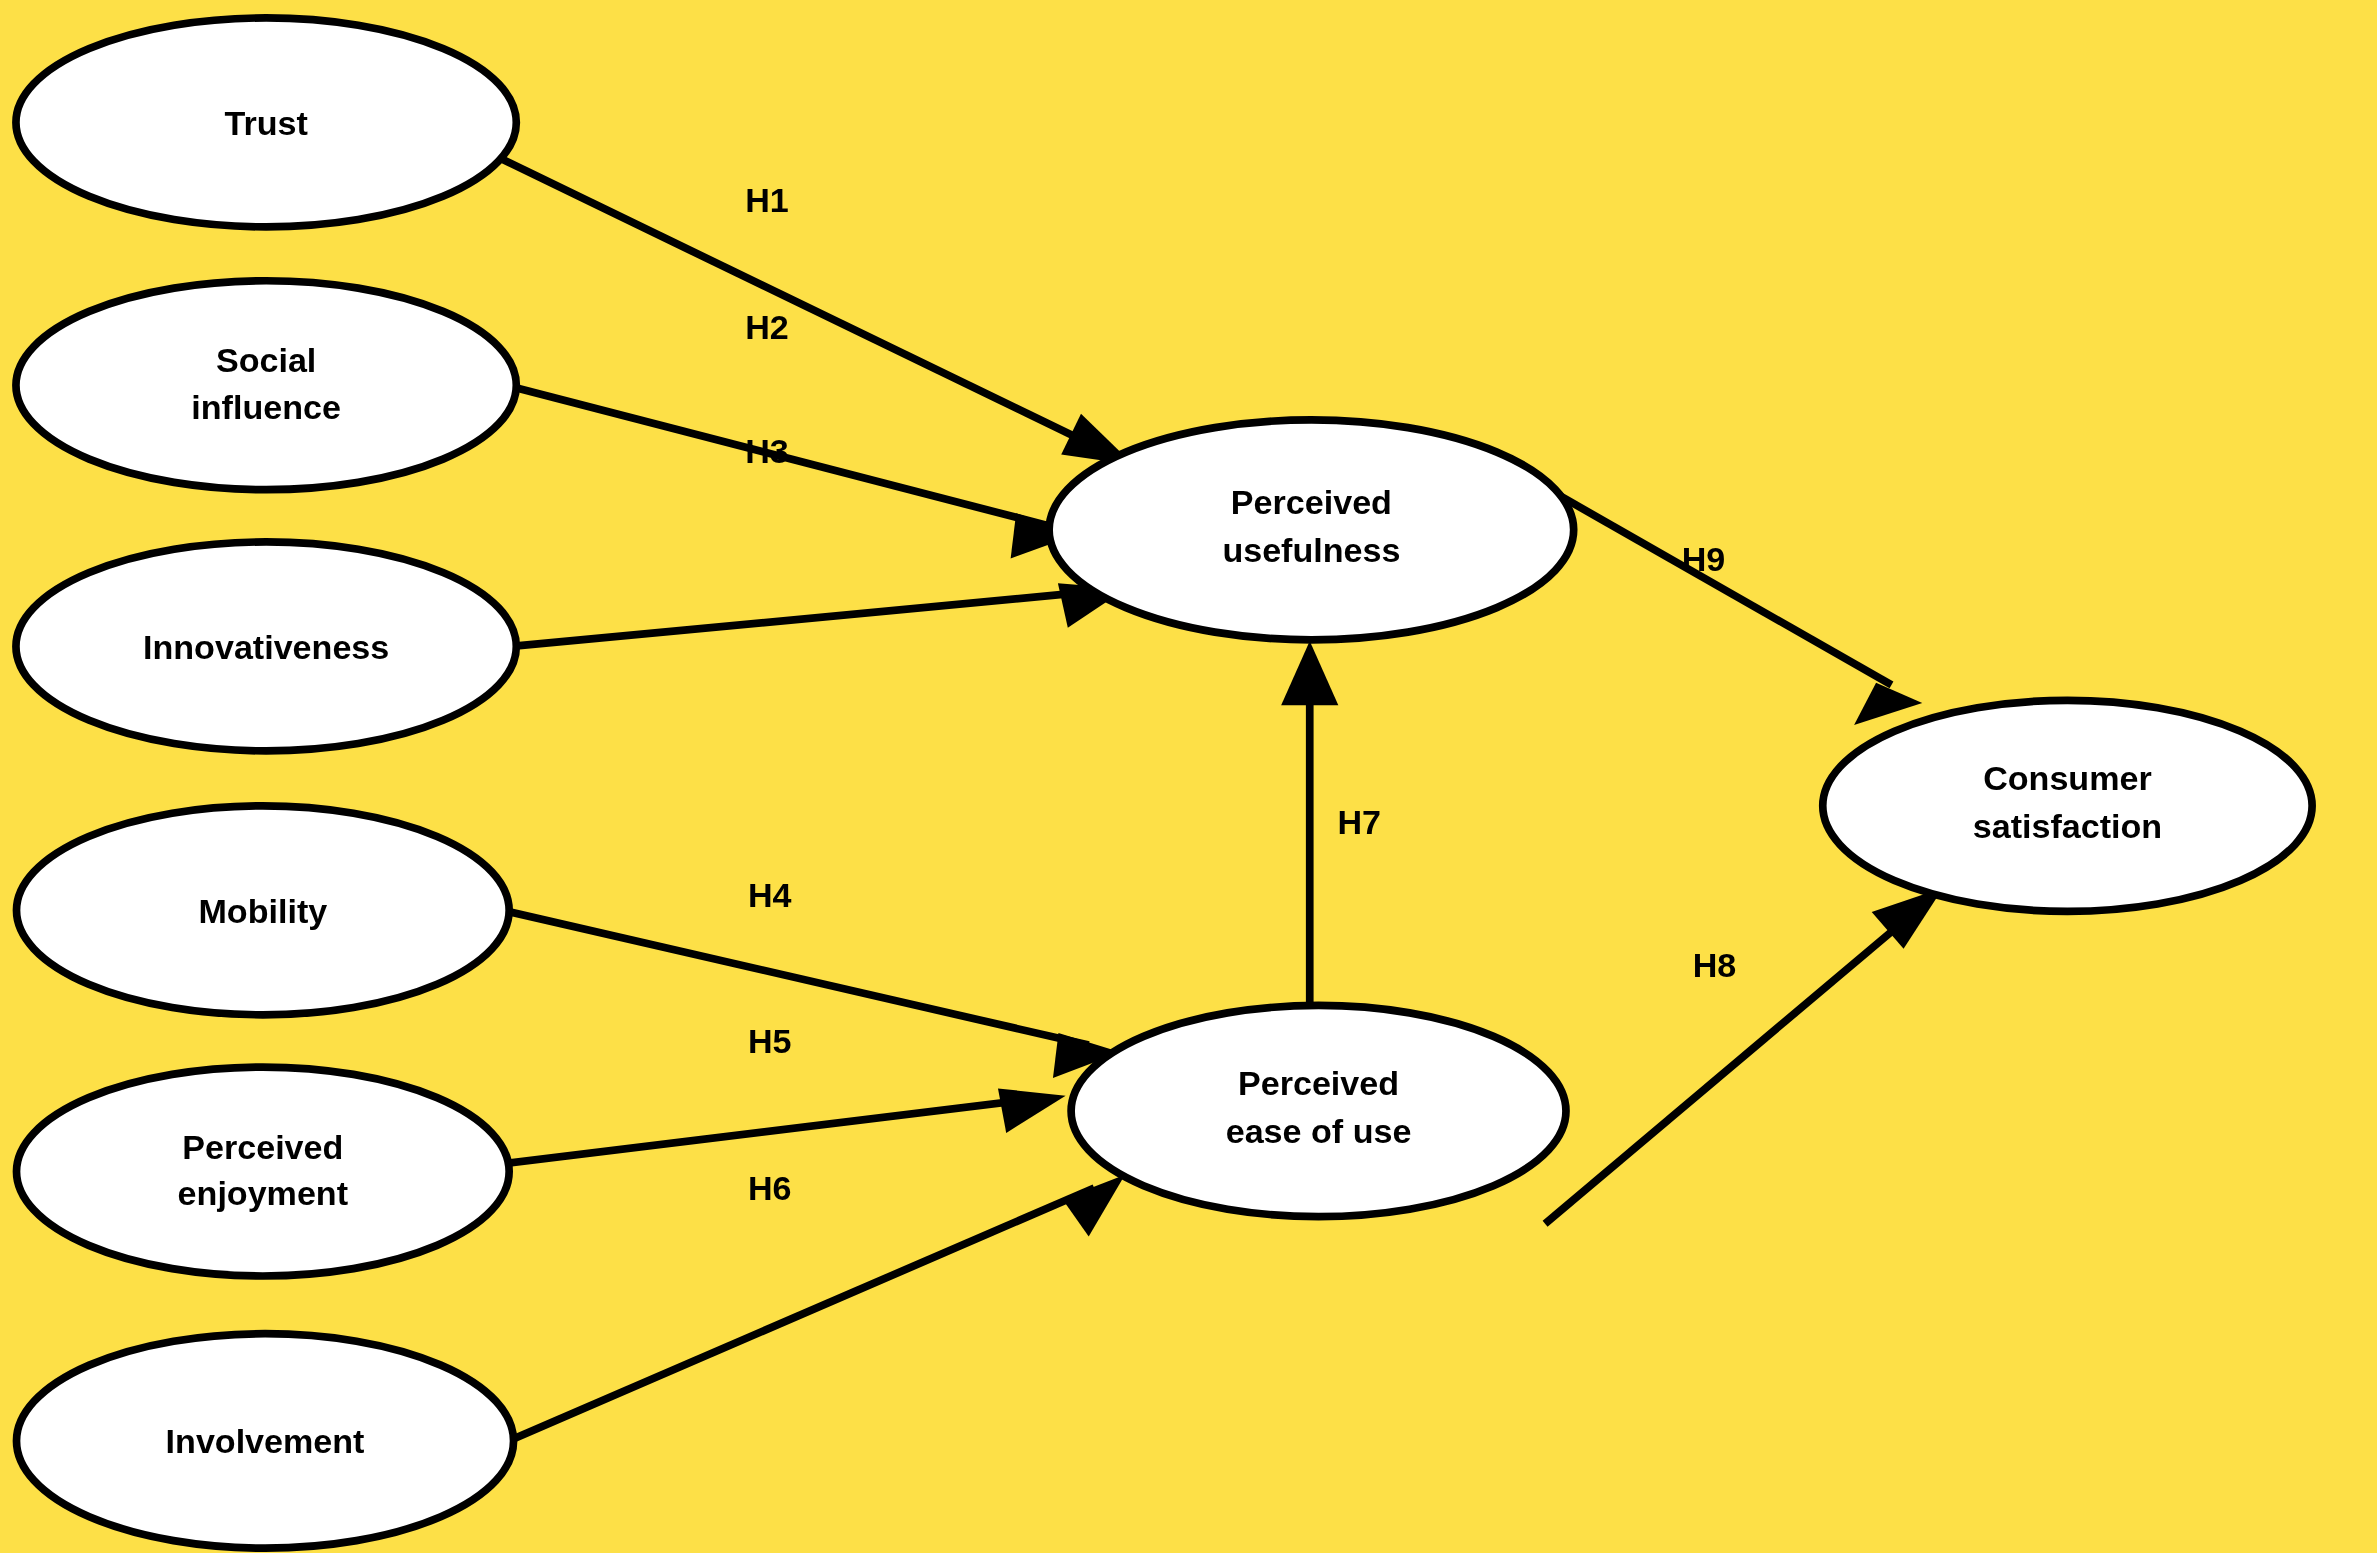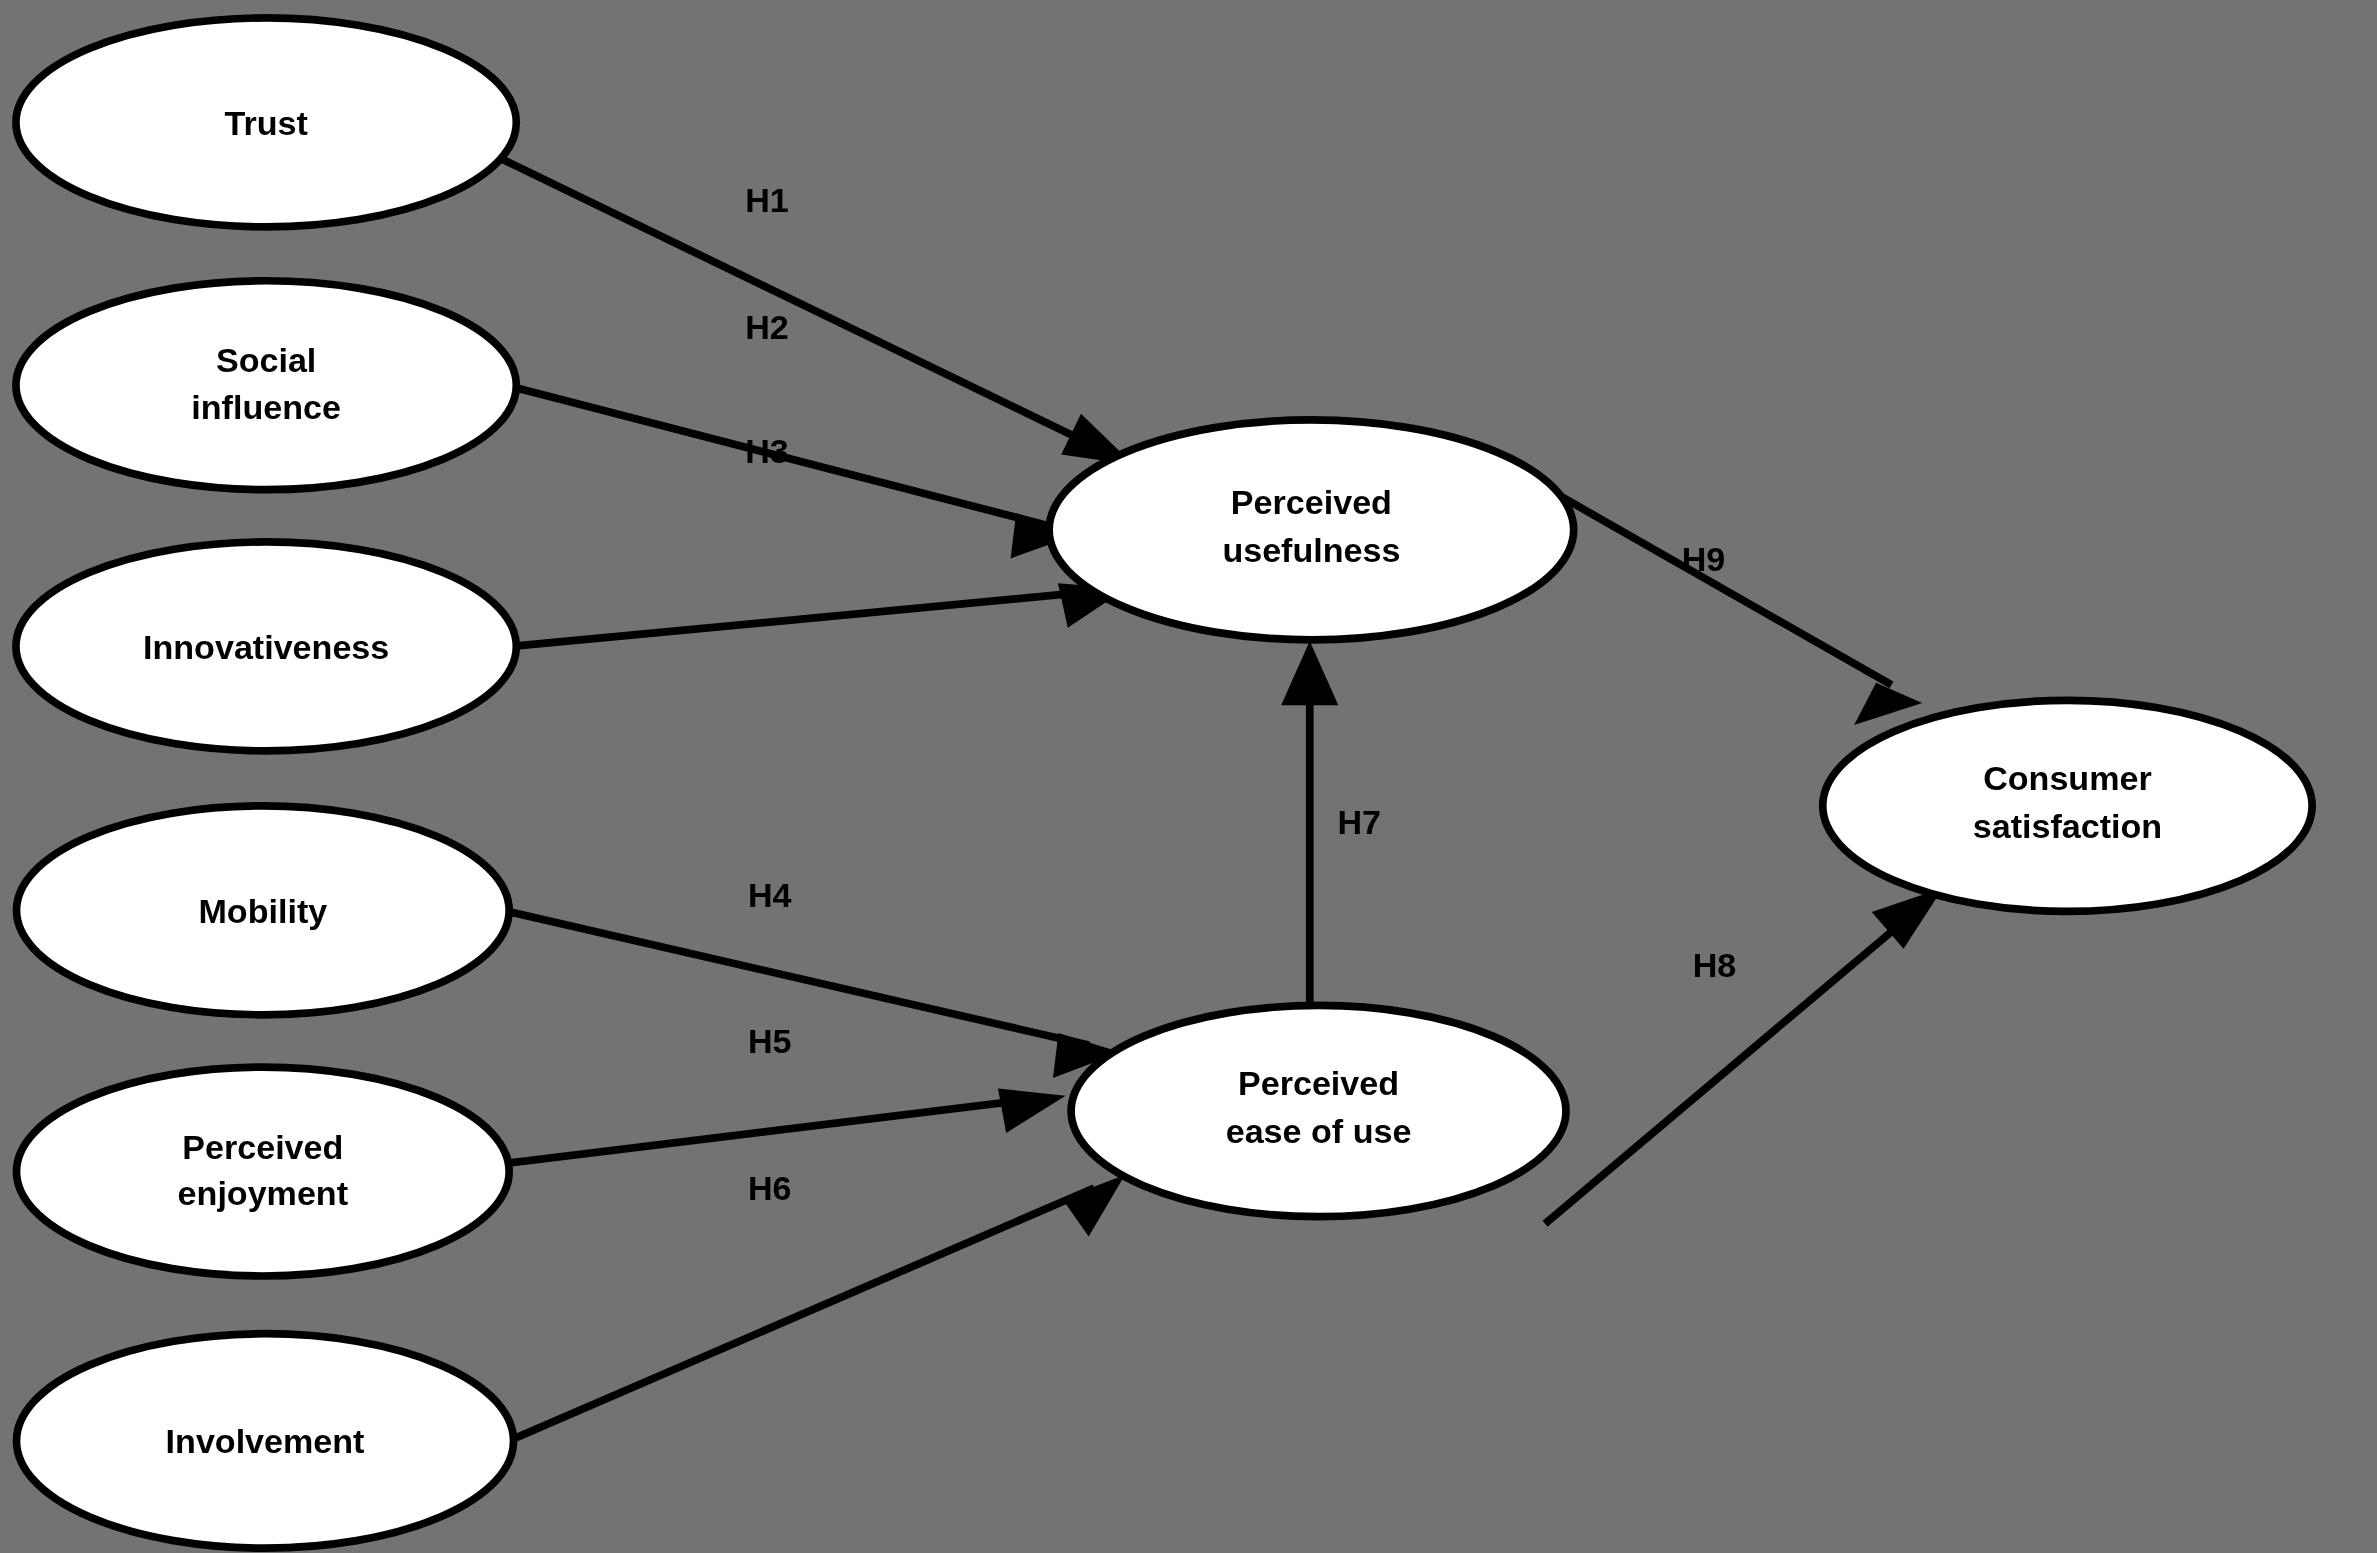--- a/index.html
+++ b/index.html
@@ -1,20 +1,20 @@
 <!DOCTYPE html>
 <html style="font-size:8.8px"><head>
 <meta charset="utf-8">
 <style>
   html,body{margin:0;padding:0;background:#ffffff;}
   #stage{
     position:relative;
     width:2377px;
     height:1554px;
-    background:#737373;
+    background:#fde047;
     overflow:hidden;
     font-family:"Liberation Sans", sans-serif;
   }
   #diagram{
     position:absolute;
     left:0; top:0;
     width:2377px;
     height:1554px;
     display:block;
   }

